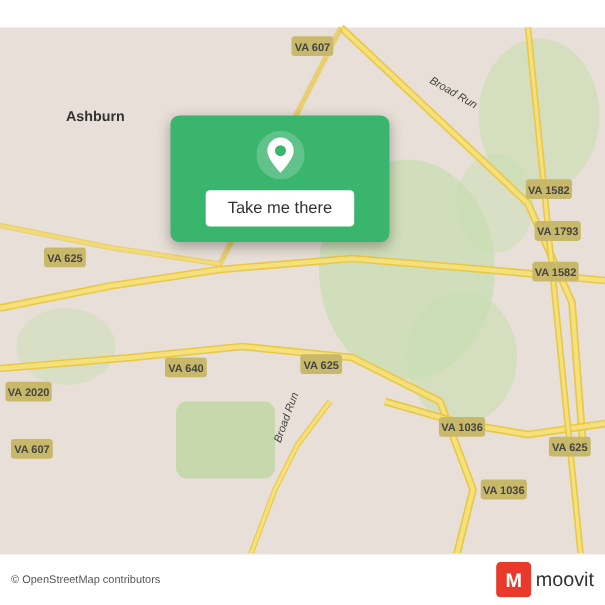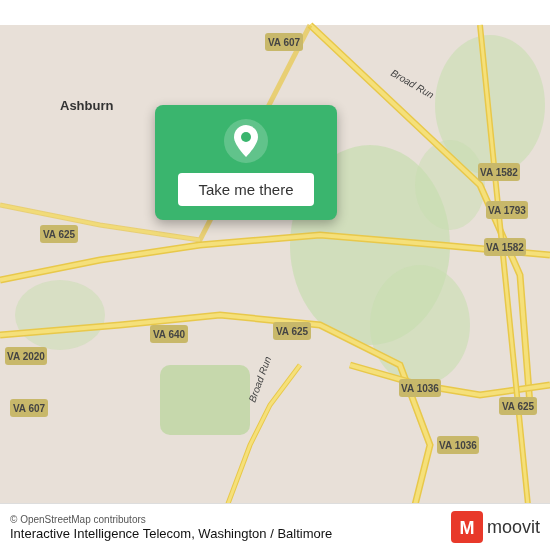--- a/index.html
+++ b/index.html
@@ -23,21 +23,21 @@
       top: 0; left: 0;
       width: 100%;
       height: 100%;
     }
 
     
     #popup-card {
       position: absolute;
       top: 105px;
       left: 155px;
-      width: 182px;
+      width: 199px;
       background-color: #3ab56e;
       border-radius: 8px;
       padding: 14px 16px 14px 16px;
       display: flex;
       flex-direction: column;
       align-items: center;
       box-shadow: 0 4px 12px rgba(0,0,0,0.3);
     }
 
     #location-pin-icon {
@@ -206,24 +206,20 @@
       <path d="M22 6 C15.4 6 10 11.4 10 18 C10 26 22 38 22 38 C22 38 34 26 34 18 C34 11.4 28.6 6 22 6Z" fill="white"></path>
       <circle cx="22" cy="18" r="5" fill="#3ab56e"></circle>
     </svg>
 
     <button id="take-me-there-button">Take me there</button>
   </div>
 
   <div id="bottom-bar">
     <div id="bottom-left">
       <span id="copyright-text">© OpenStreetMap contributors</span>
-      <span id="location-name">
-        <span>Interactive Intelligence Telecom, Washington /</span>
-        <span>Baltimore</span>
-      </span>
     </div>
 
     <div id="moovit-logo">
 
       <svg id="moovit-icon" viewBox="0 0 32 32" width="32" height="32">
         <rect width="32" height="32" rx="4" fill="#e8392a"></rect>
         <text x="16" y="23" text-anchor="middle" font-size="18" font-weight="bold" fill="white" font-family="Arial">M</text>
       </svg>
       <span id="moovit-text">moovit</span>
     </div>

